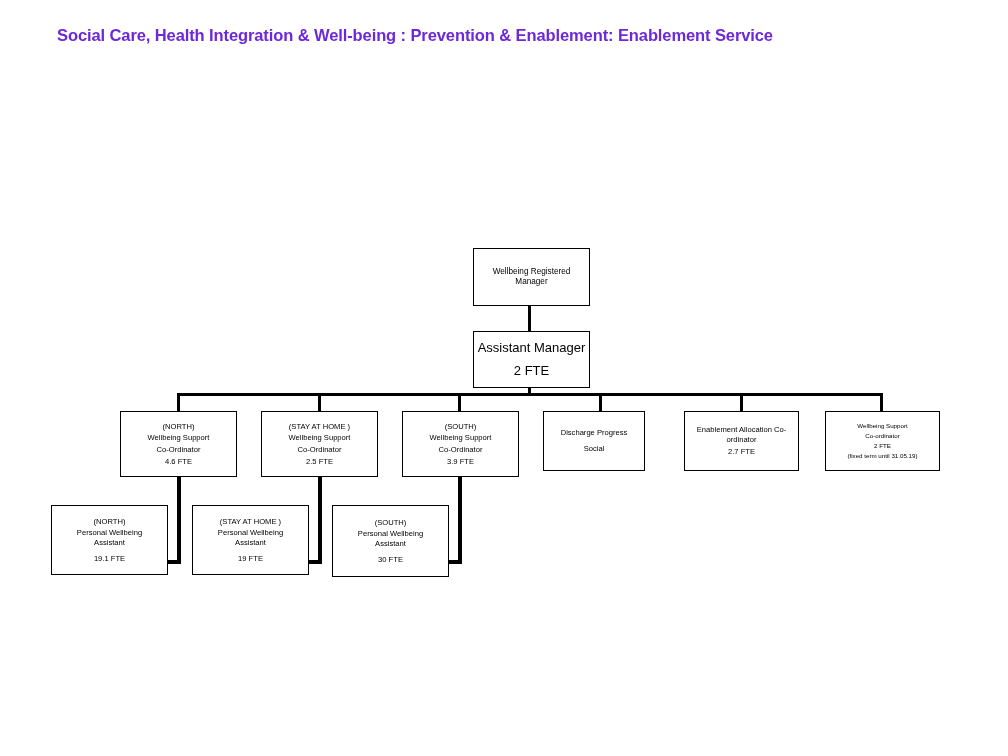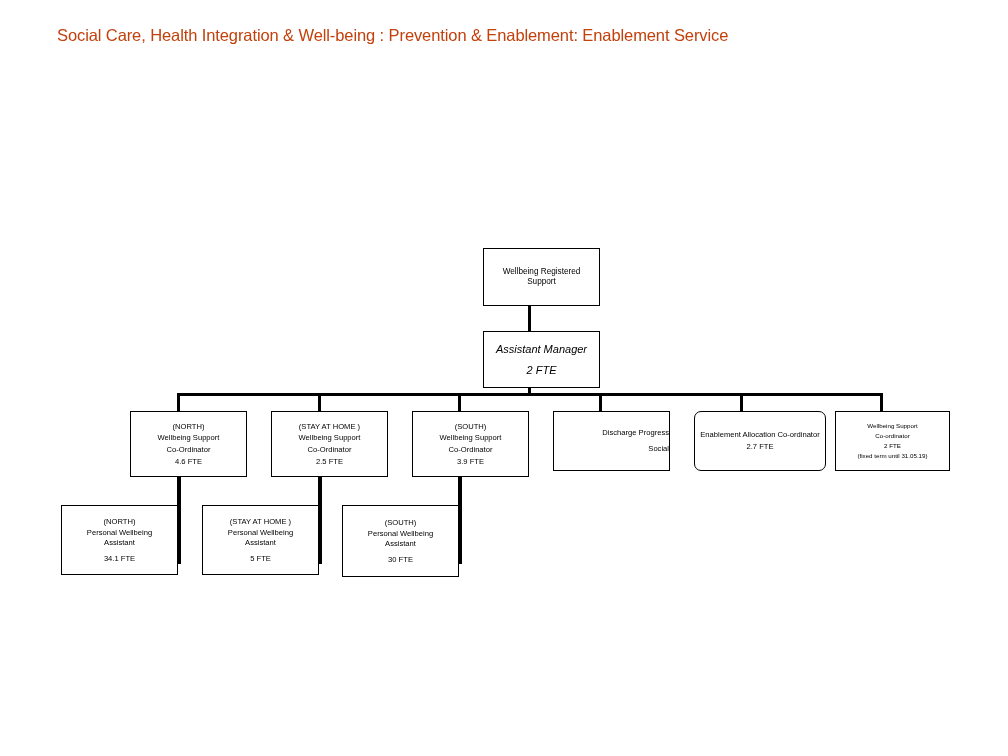--- a/index.html
+++ b/index.html
@@ -16,56 +16,55 @@
     width: 1008px;
     height: 756px;
     background: #ffffff;
     overflow: hidden;
   }
   #chart-title {
     position: absolute;
     left: 57px;
     top: 26px;
     font-size: 16.5px;
-    font-weight: normal;
+    font-weight: bold;
     letter-spacing: -0.1px;
     white-space: nowrap;
-    color: #c2410c;
+    color: #6d28d9;
   }
   .node {
     position: absolute;
     box-sizing: border-box;
     border: 1.4px solid #000000;
     background: #ffffff;
     display: flex;
     flex-direction: column;
     align-items: center;
     justify-content: center;
     text-align: center;
     color: #000000;
     z-index: 2;
-    margin-left: 10px;
   }
   .node .ln {
     display: block;
     width: 100%;
     line-height: 1.28;
     white-space: nowrap;
   }
   .node .ln.wrap {
     white-space: normal;
   }
   .connector {
     position: absolute;
     background: #000000;
     z-index: 1;
   }
   
   .fs-top   { font-size: 8.2px; }
-  .fs-mid   { font-size: 11px; font-style: italic; }
+  .fs-mid   { font-size: 13px; }
   .fs-small { font-size: 7.6px; }
   .fs-tiny  { font-size: 6.2px; }
   .gap-top  { margin-top: 2px; }
   .gap-lg   { margin-top: 6px; }
 </style>
 </head>
 <body>
 
 <div id="page">
 
@@ -88,21 +87,21 @@
   <div class="connector" style="left:167px; top:560px; width:14px; height:4px;"></div>
 
   <div class="connector" style="left:318px; top:477px; width:4px; height:87px;"></div>
   <div class="connector" style="left:308px; top:560px; width:14px; height:4px;"></div>
 
   <div class="connector" style="left:458px; top:477px; width:4px; height:87px;"></div>
   <div class="connector" style="left:448px; top:560px; width:14px; height:4px;"></div>
 
   <div class="node" style="left:473px; top:248px; width:117px; height:58px;">
     <span class="ln fs-top">Wellbeing Registered</span>
-    <span class="ln fs-top">Support</span>
+    <span class="ln fs-top">Manager</span>
   </div>
 
   <div class="node" style="left:473px; top:331px; width:117px; height:57px;">
     <span class="ln fs-mid">Assistant Manager</span>
     <span class="ln fs-mid gap-lg">2 FTE</span>
   </div>
 
   <div class="node" style="left:120px; top:411px; width:117px; height:66px;">
     <span class="ln fs-small">(NORTH)</span>
     <span class="ln fs-small gap-top">Wellbeing Support</span>
@@ -117,49 +116,49 @@
     <span class="ln fs-small gap-top">2.5 FTE</span>
   </div>
 
   <div class="node" style="left:402px; top:411px; width:117px; height:66px;">
     <span class="ln fs-small">(SOUTH)</span>
     <span class="ln fs-small gap-top">Wellbeing Support</span>
     <span class="ln fs-small gap-top">Co-Ordinator</span>
     <span class="ln fs-small gap-top">3.9 FTE</span>
   </div>
 
-  <div class="node" style="left:543px; top:411px; width:117px; height:60px;text-align:right;">
+  <div class="node" style="left:543px; top:411px; width:102px; height:60px;">
     <span class="ln fs-small">Discharge Progress</span>
     <span class="ln fs-small gap-lg">Social</span>
   </div>
 
-  <div class="node" style="left:684px; top:411px; width:132px; height:60px; padding:0 0;border-radius:7px;">
+  <div class="node" style="left:684px; top:411px; width:115px; height:60px; padding:0 0;">
     <span class="ln wrap fs-small">Enablement Allocation Co-ordinator</span>
     <span class="ln fs-small gap-top">2.7 FTE</span>
   </div>
 
   <div class="node" style="left:825px; top:411px; width:115px; height:60px; padding:0 2px;">
     <span class="ln fs-tiny">Wellbeing Support</span>
     <span class="ln fs-tiny gap-top">Co-ordinator</span>
     <span class="ln fs-tiny gap-top">2 FTE</span>
     <span class="ln fs-tiny gap-top">(fixed term until 31.05.19)</span>
   </div>
 
   <div class="node" style="left:51px; top:505px; width:117px; height:70px;">
     <span class="ln fs-small">(NORTH)</span>
     <span class="ln fs-small gap-top">Personal Wellbeing</span>
     <span class="ln fs-small">Assistant</span>
-    <span class="ln fs-small gap-lg">34.1 FTE</span>
+    <span class="ln fs-small gap-lg">19.1 FTE</span>
   </div>
 
   <div class="node" style="left:192px; top:505px; width:117px; height:70px;">
     <span class="ln fs-small">(STAY AT HOME )</span>
     <span class="ln fs-small gap-top">Personal Wellbeing</span>
     <span class="ln fs-small">Assistant</span>
-    <span class="ln fs-small gap-lg">5 FTE</span>
+    <span class="ln fs-small gap-lg">19 FTE</span>
   </div>
 
   <div class="node" style="left:332px; top:505px; width:117px; height:72px;">
     <span class="ln fs-small">(SOUTH)</span>
     <span class="ln fs-small gap-top">Personal Wellbeing</span>
     <span class="ln fs-small">Assistant</span>
     <span class="ln fs-small gap-lg">30 FTE</span>
   </div>
 
 </div>

